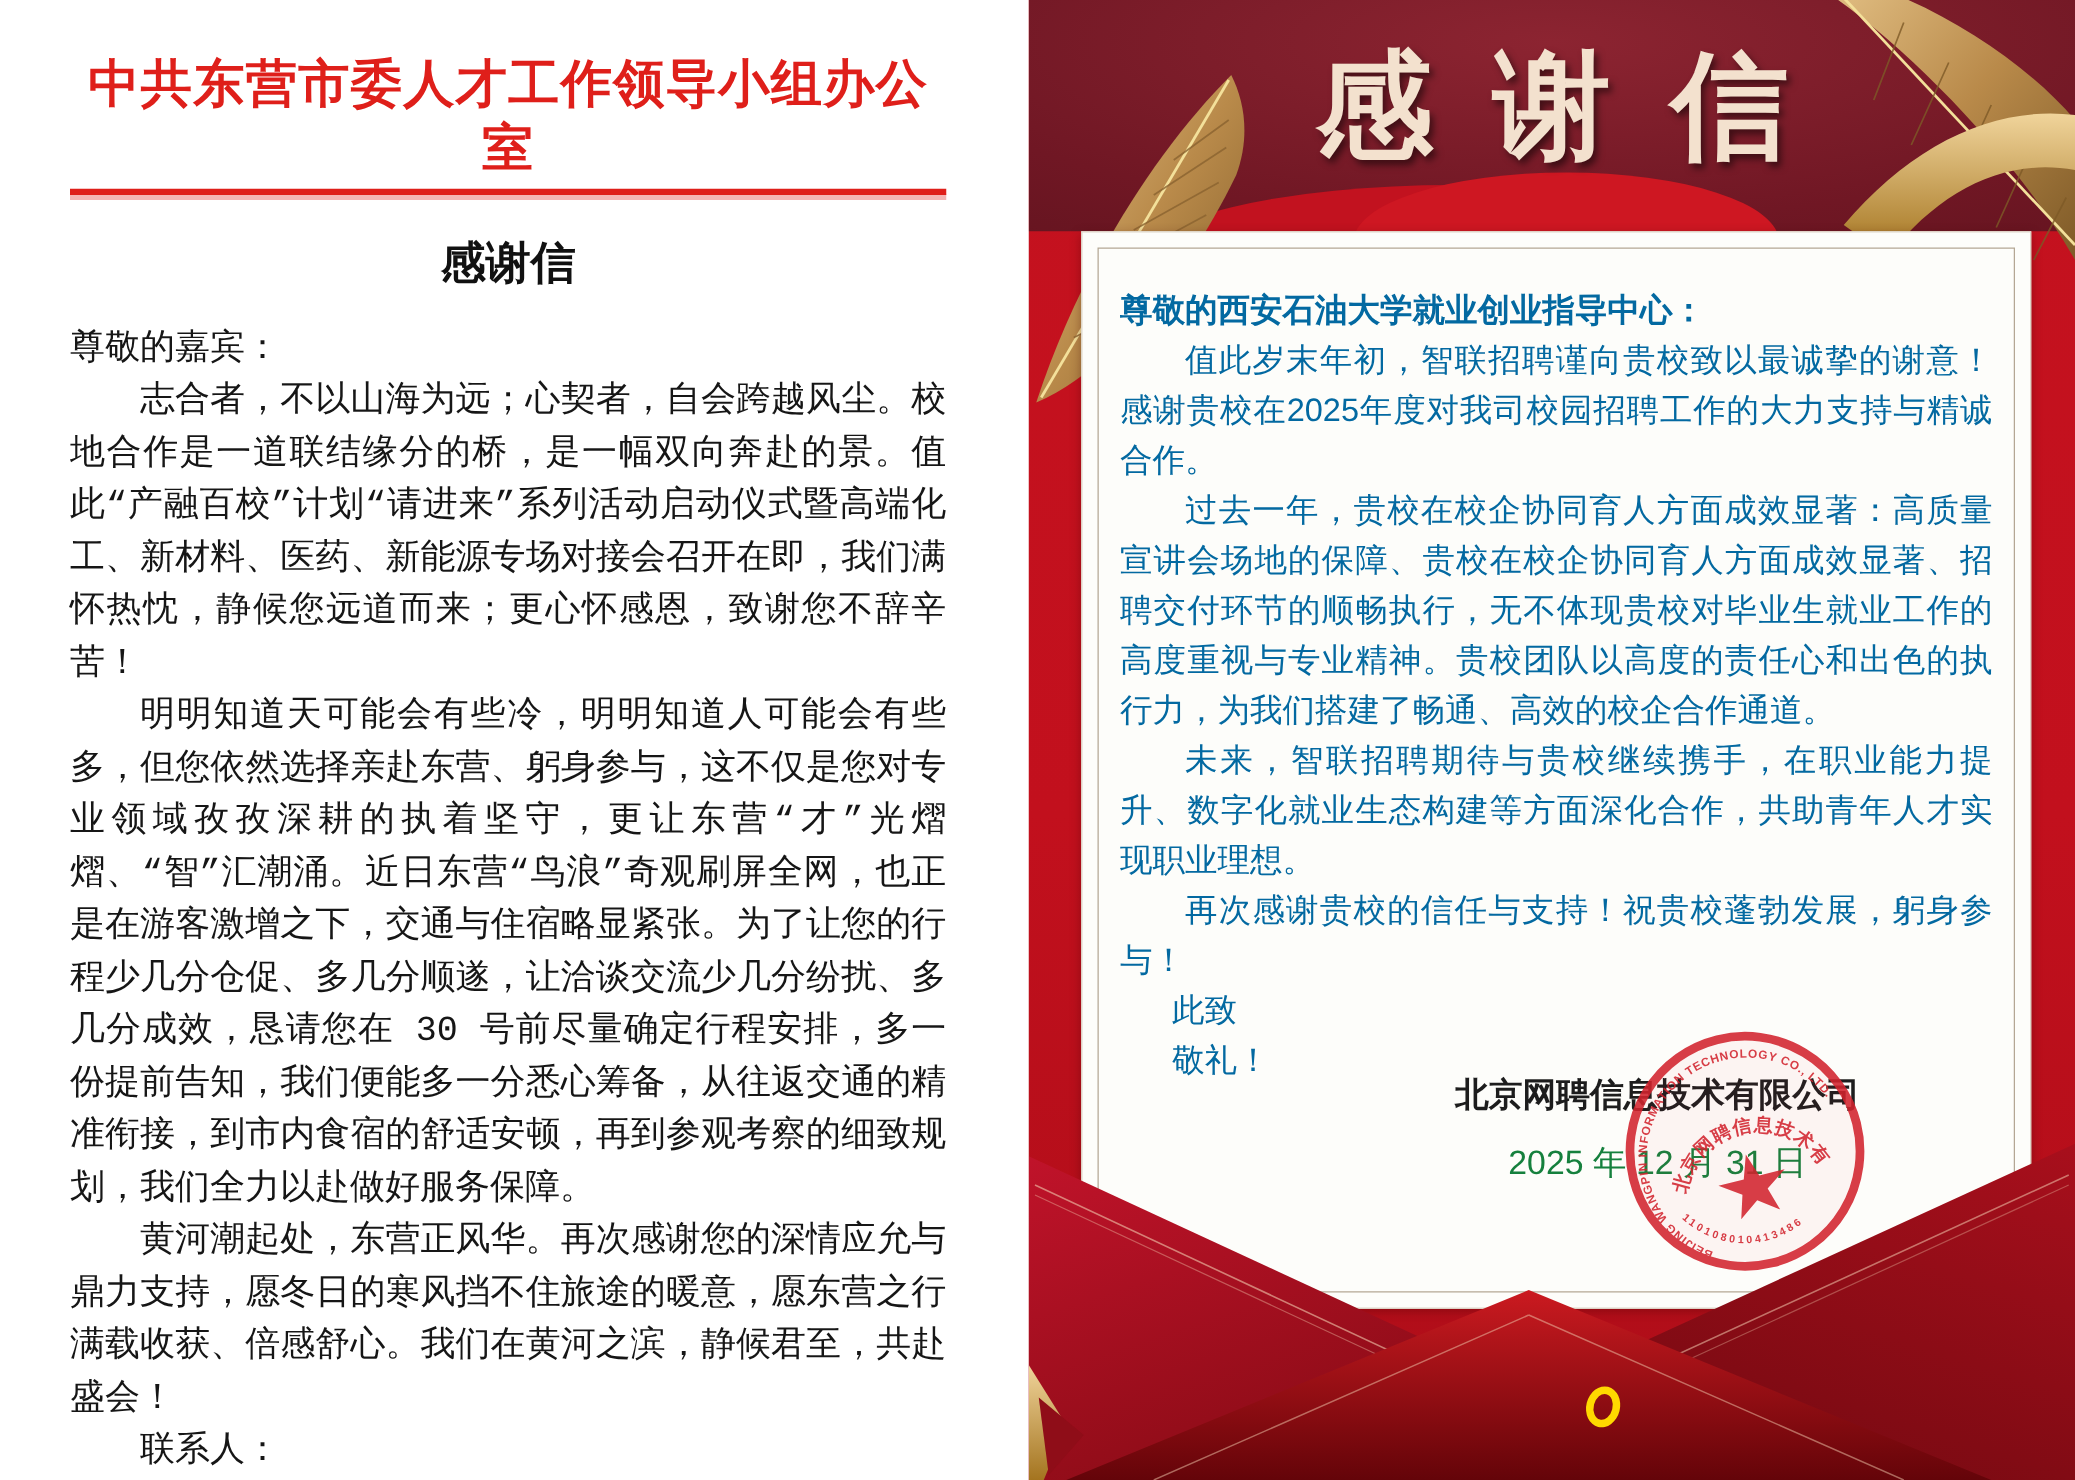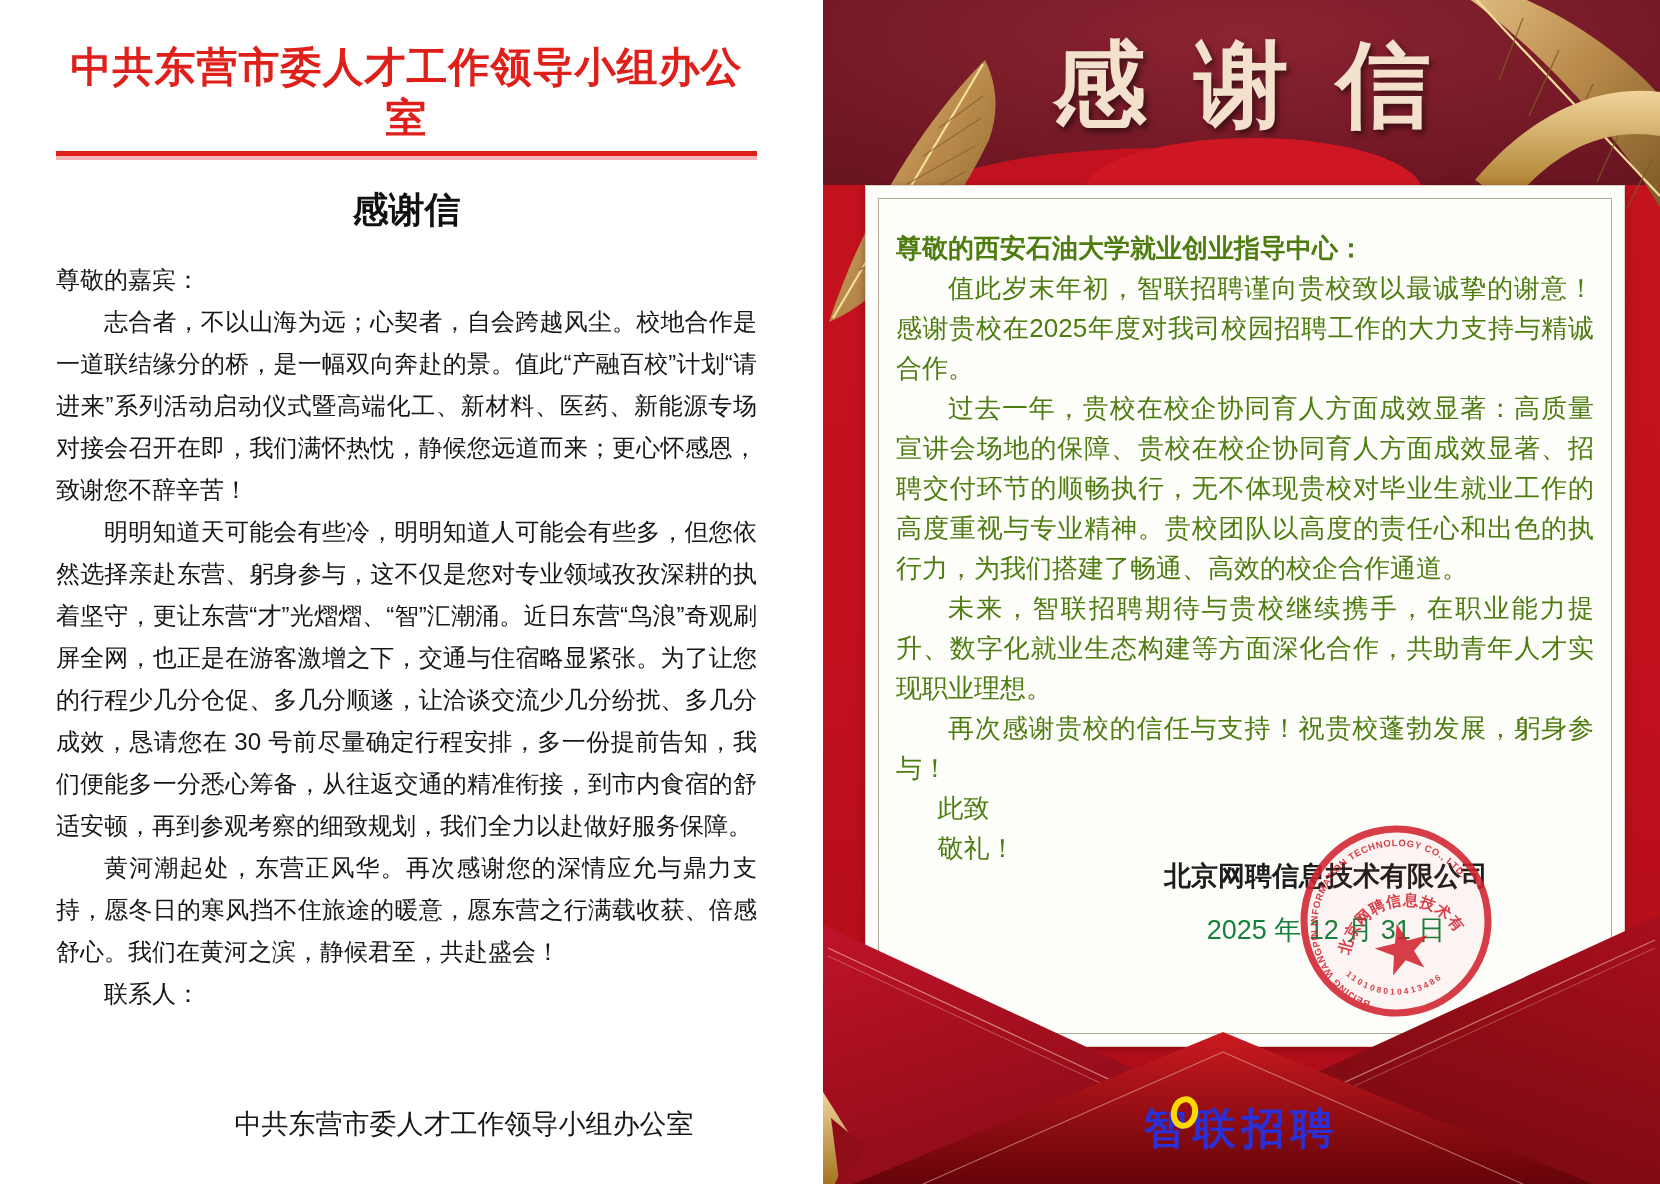--- a/index.html
+++ b/index.html
@@ -7,22 +7,22 @@
          font-family:"Liberation Sans","DejaVu Sans",sans-serif;}
 
   
   .left-doc{position:absolute;left:0;top:0;width:823px;height:1176px;background:#ffffff;
             box-sizing:border-box;padding:42px 66px 0 56px;}
   .org-title{font-family:"Liberation Serif","DejaVu Serif",serif;font-weight:bold;
              font-size:41px;line-height:1.25;color:#df1f1a;text-align:center;letter-spacing:1px;}
   .org-rule{margin-top:6px;height:5px;background:#df1f1a;box-shadow:0 4px 0 rgba(223,31,26,.33);}
   .left-title{margin-top:30px;text-align:center;font-family:"Liberation Serif","DejaVu Serif",serif;
               font-weight:bold;font-size:36px;color:#111;}
-  .left-body{margin-top:24px;font-family:Liberation Sans, sans-serif;
-             font-size:24px;line-height:42px;color:#161616;text-align:justify;}
+  .left-body{margin-top:24px;font-family:Liberation Mono, monospace;
+             font-size:28px;line-height:42px;color:#161616;text-align:justify;}
   .left-body p{margin:0;text-indent:2em;}
   .left-body p.salutation{text-indent:0;}
   .left-sign{margin:84px 58px 0 auto;width:470px;text-align:center;
              font-family:"Liberation Serif","DejaVu Serif",serif;font-size:27px;
              line-height:50px;color:#161616;}
 
   
   .card{position:absolute;left:823px;top:0;width:837px;height:1184px;overflow:hidden;
         background:linear-gradient(180deg,#c5121f 0%,#c2101d 55%,#ad0d18 100%);}
   .card-header{position:absolute;left:0;top:0;width:837px;height:185px;overflow:hidden;
@@ -34,21 +34,21 @@
                 font-family:"Liberation Serif","DejaVu Serif",serif;font-weight:bold;
                 font-size:94px;letter-spacing:48px;text-indent:48px;color:#f3e1ce;
                 text-shadow:3px 4px 6px rgba(0,0,0,.5);}
   .deco-svg{position:absolute;left:0;top:0;pointer-events:none;}
 
   
   .paper{position:absolute;left:42px;top:185px;width:760px;height:862px;background:#fdfdfa;
          border:1px solid #ddd6c8;box-sizing:border-box;box-shadow:0 2px 8px rgba(60,0,0,.35);}
   .paper::before{content:"";position:absolute;inset:12px;border:1px solid #b4a794;pointer-events:none;}
   .letter-body{position:absolute;left:30px;right:30px;top:42px;
-               font-size:26px;line-height:40px;color:#4d7c0f;font-weight:500;text-align:justify;}
+               font-size:26px;line-height:40px;color:#0369a1;font-weight:500;text-align:justify;}
   .letter-body p{margin:0;text-indent:2em;}
   .letter-body p.salutation{text-indent:0;font-weight:bold;}
   .letter-body p.closing{text-indent:1.6em;}
   .sign-name{position:absolute;left:180px;width:560px;top:672px;text-align:center;
              font-size:27px;font-weight:600;color:#1d1d1d;}
   .sign-date{position:absolute;left:180px;width:560px;top:726px;text-align:center;
              font-size:27px;font-weight:500;color:#15803d;}
 
   
   .flaps{position:absolute;left:0;top:0;}
@@ -180,19 +180,18 @@
         </text>
         <text font-size="8.5" font-weight="bold" letter-spacing="2.4" font-family="Liberation Sans, DejaVu Sans, sans-serif">
           <textPath href="#serPath">110108010413486</textPath>
         </text>
         <polygon transform="translate(0,30) scale(1.05)" points="0,-26 6.1,-8 26,-8 9.9,3.1 15.3,21 0,9.9 -15.3,21 -9.9,3.1 -26,-8 -6.1,-8"></polygon>
       </g>
     </svg>
 
     <div class="logo">
       <span class="logo-inner">
-        <span>智联招聘</span>
         <span class="logo-ring"></span>
       </span>
     </div>
 
   </div>
 </div>
 
 </body></html>

